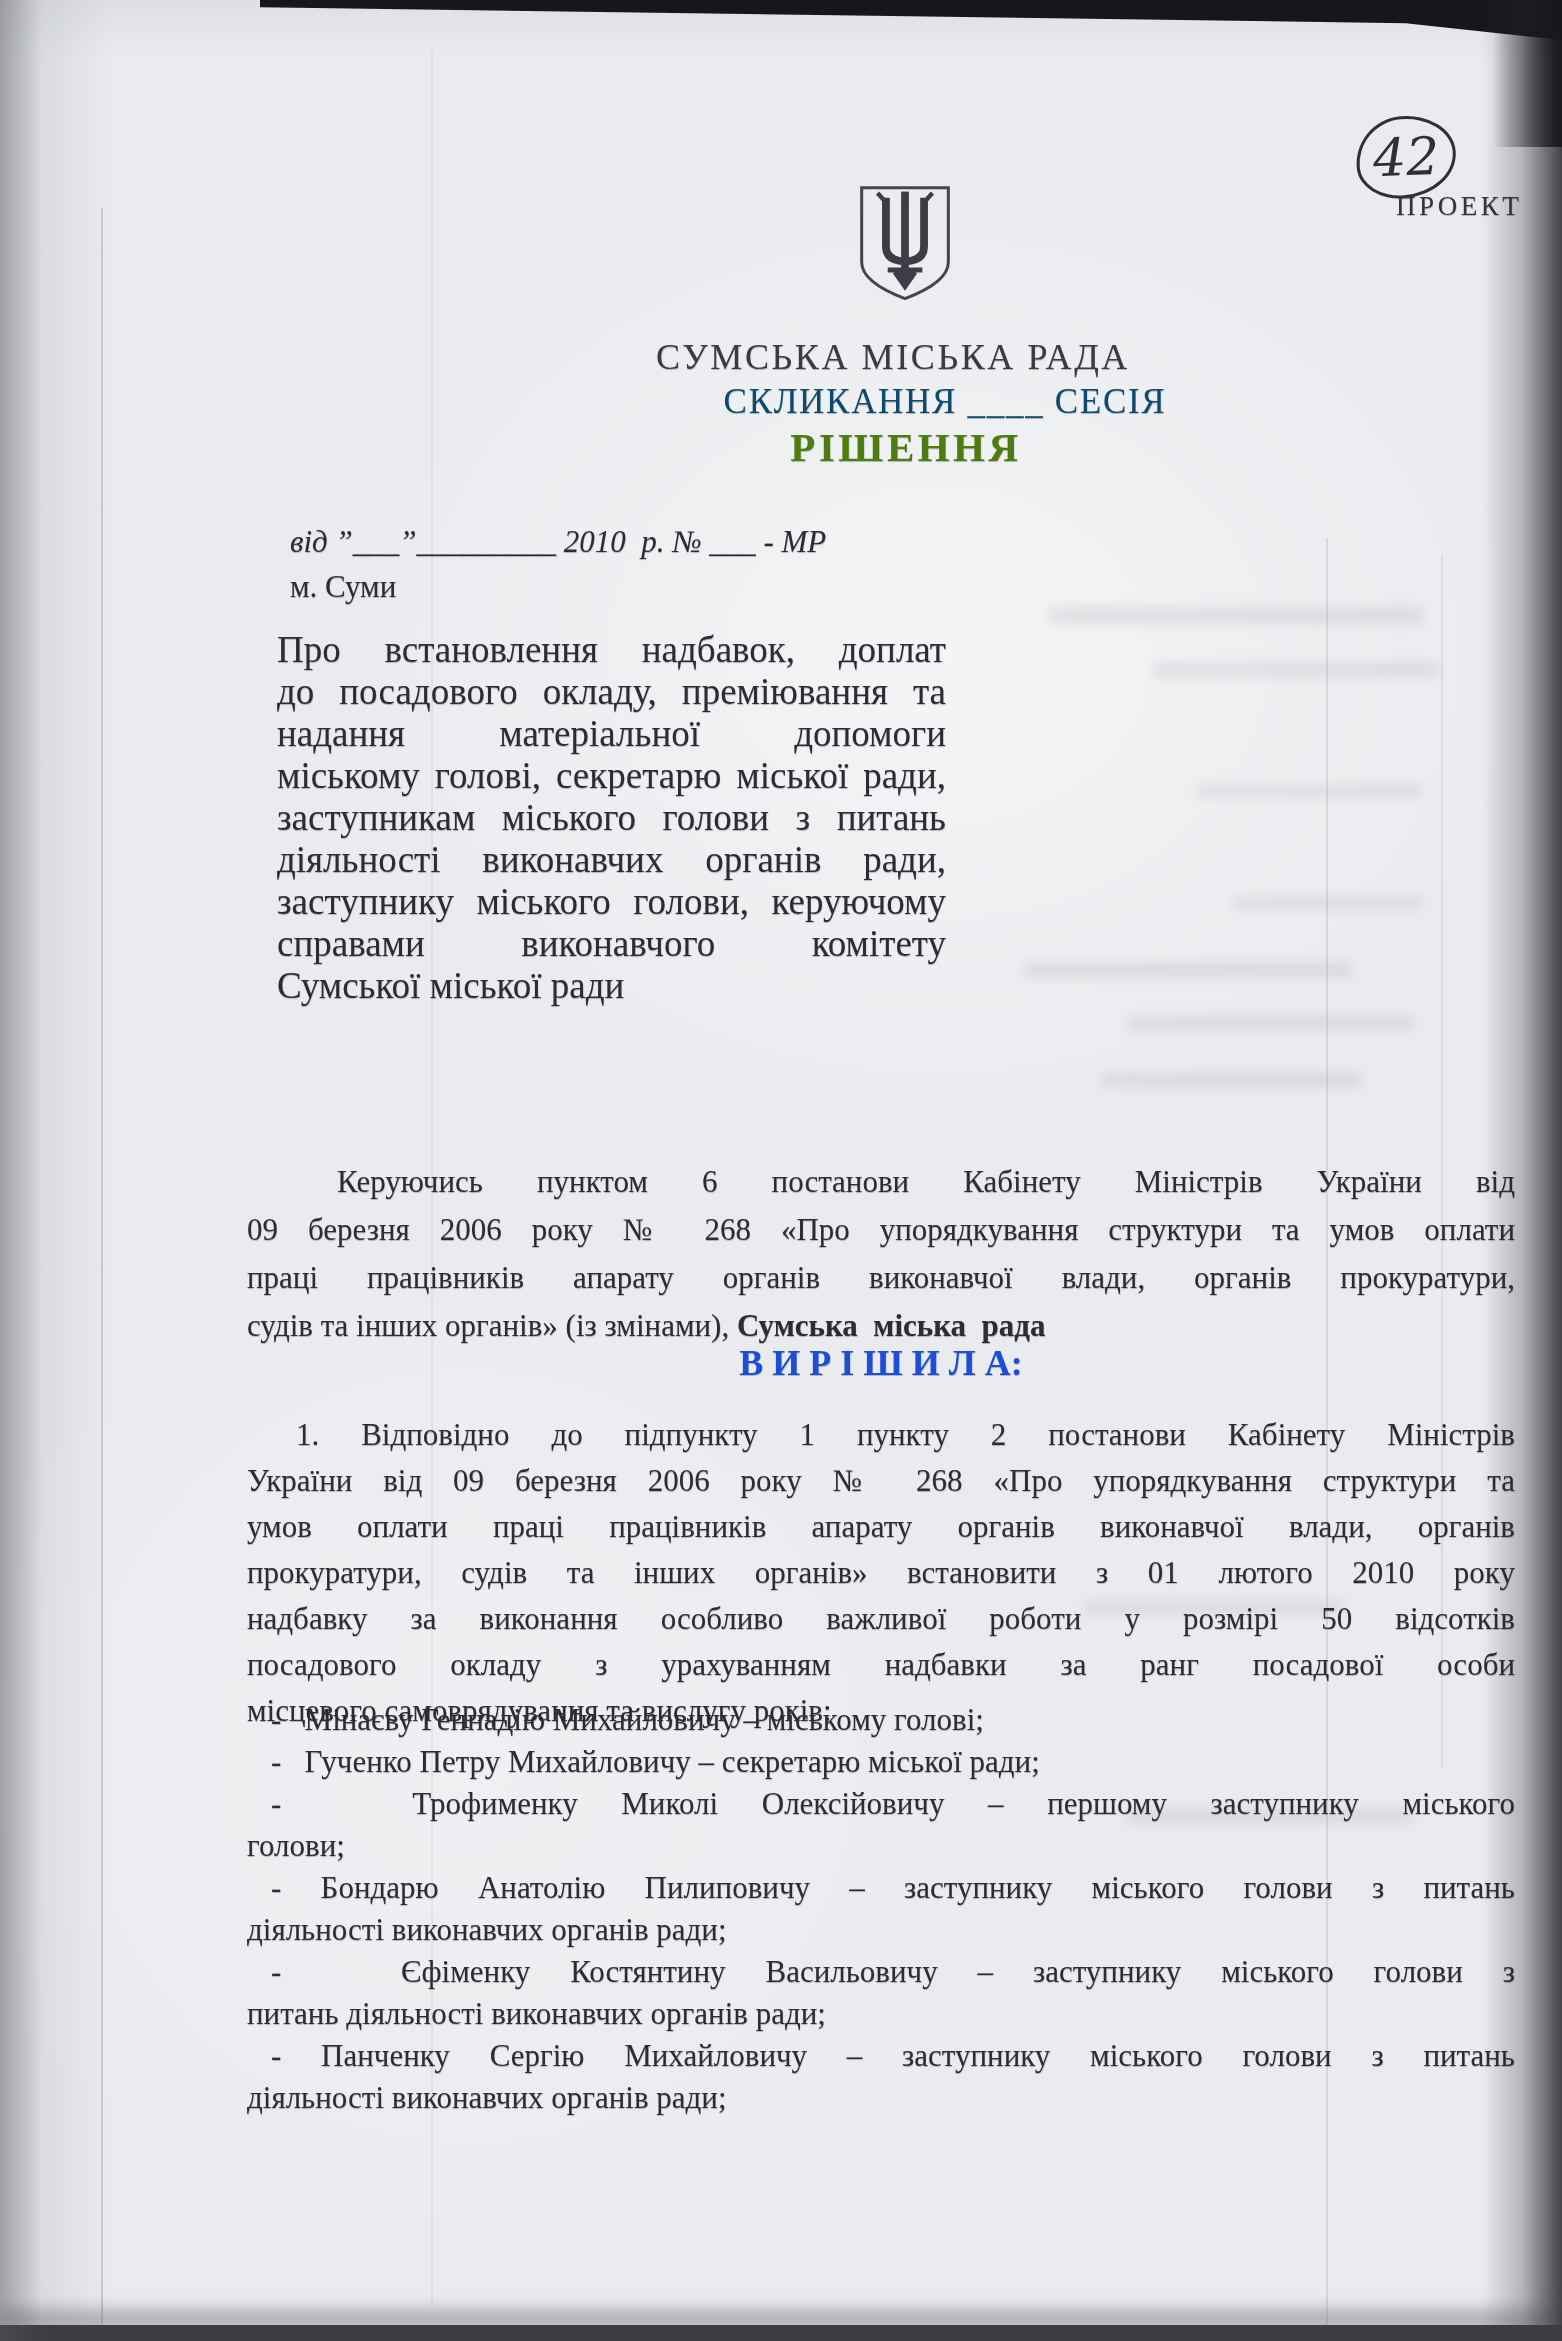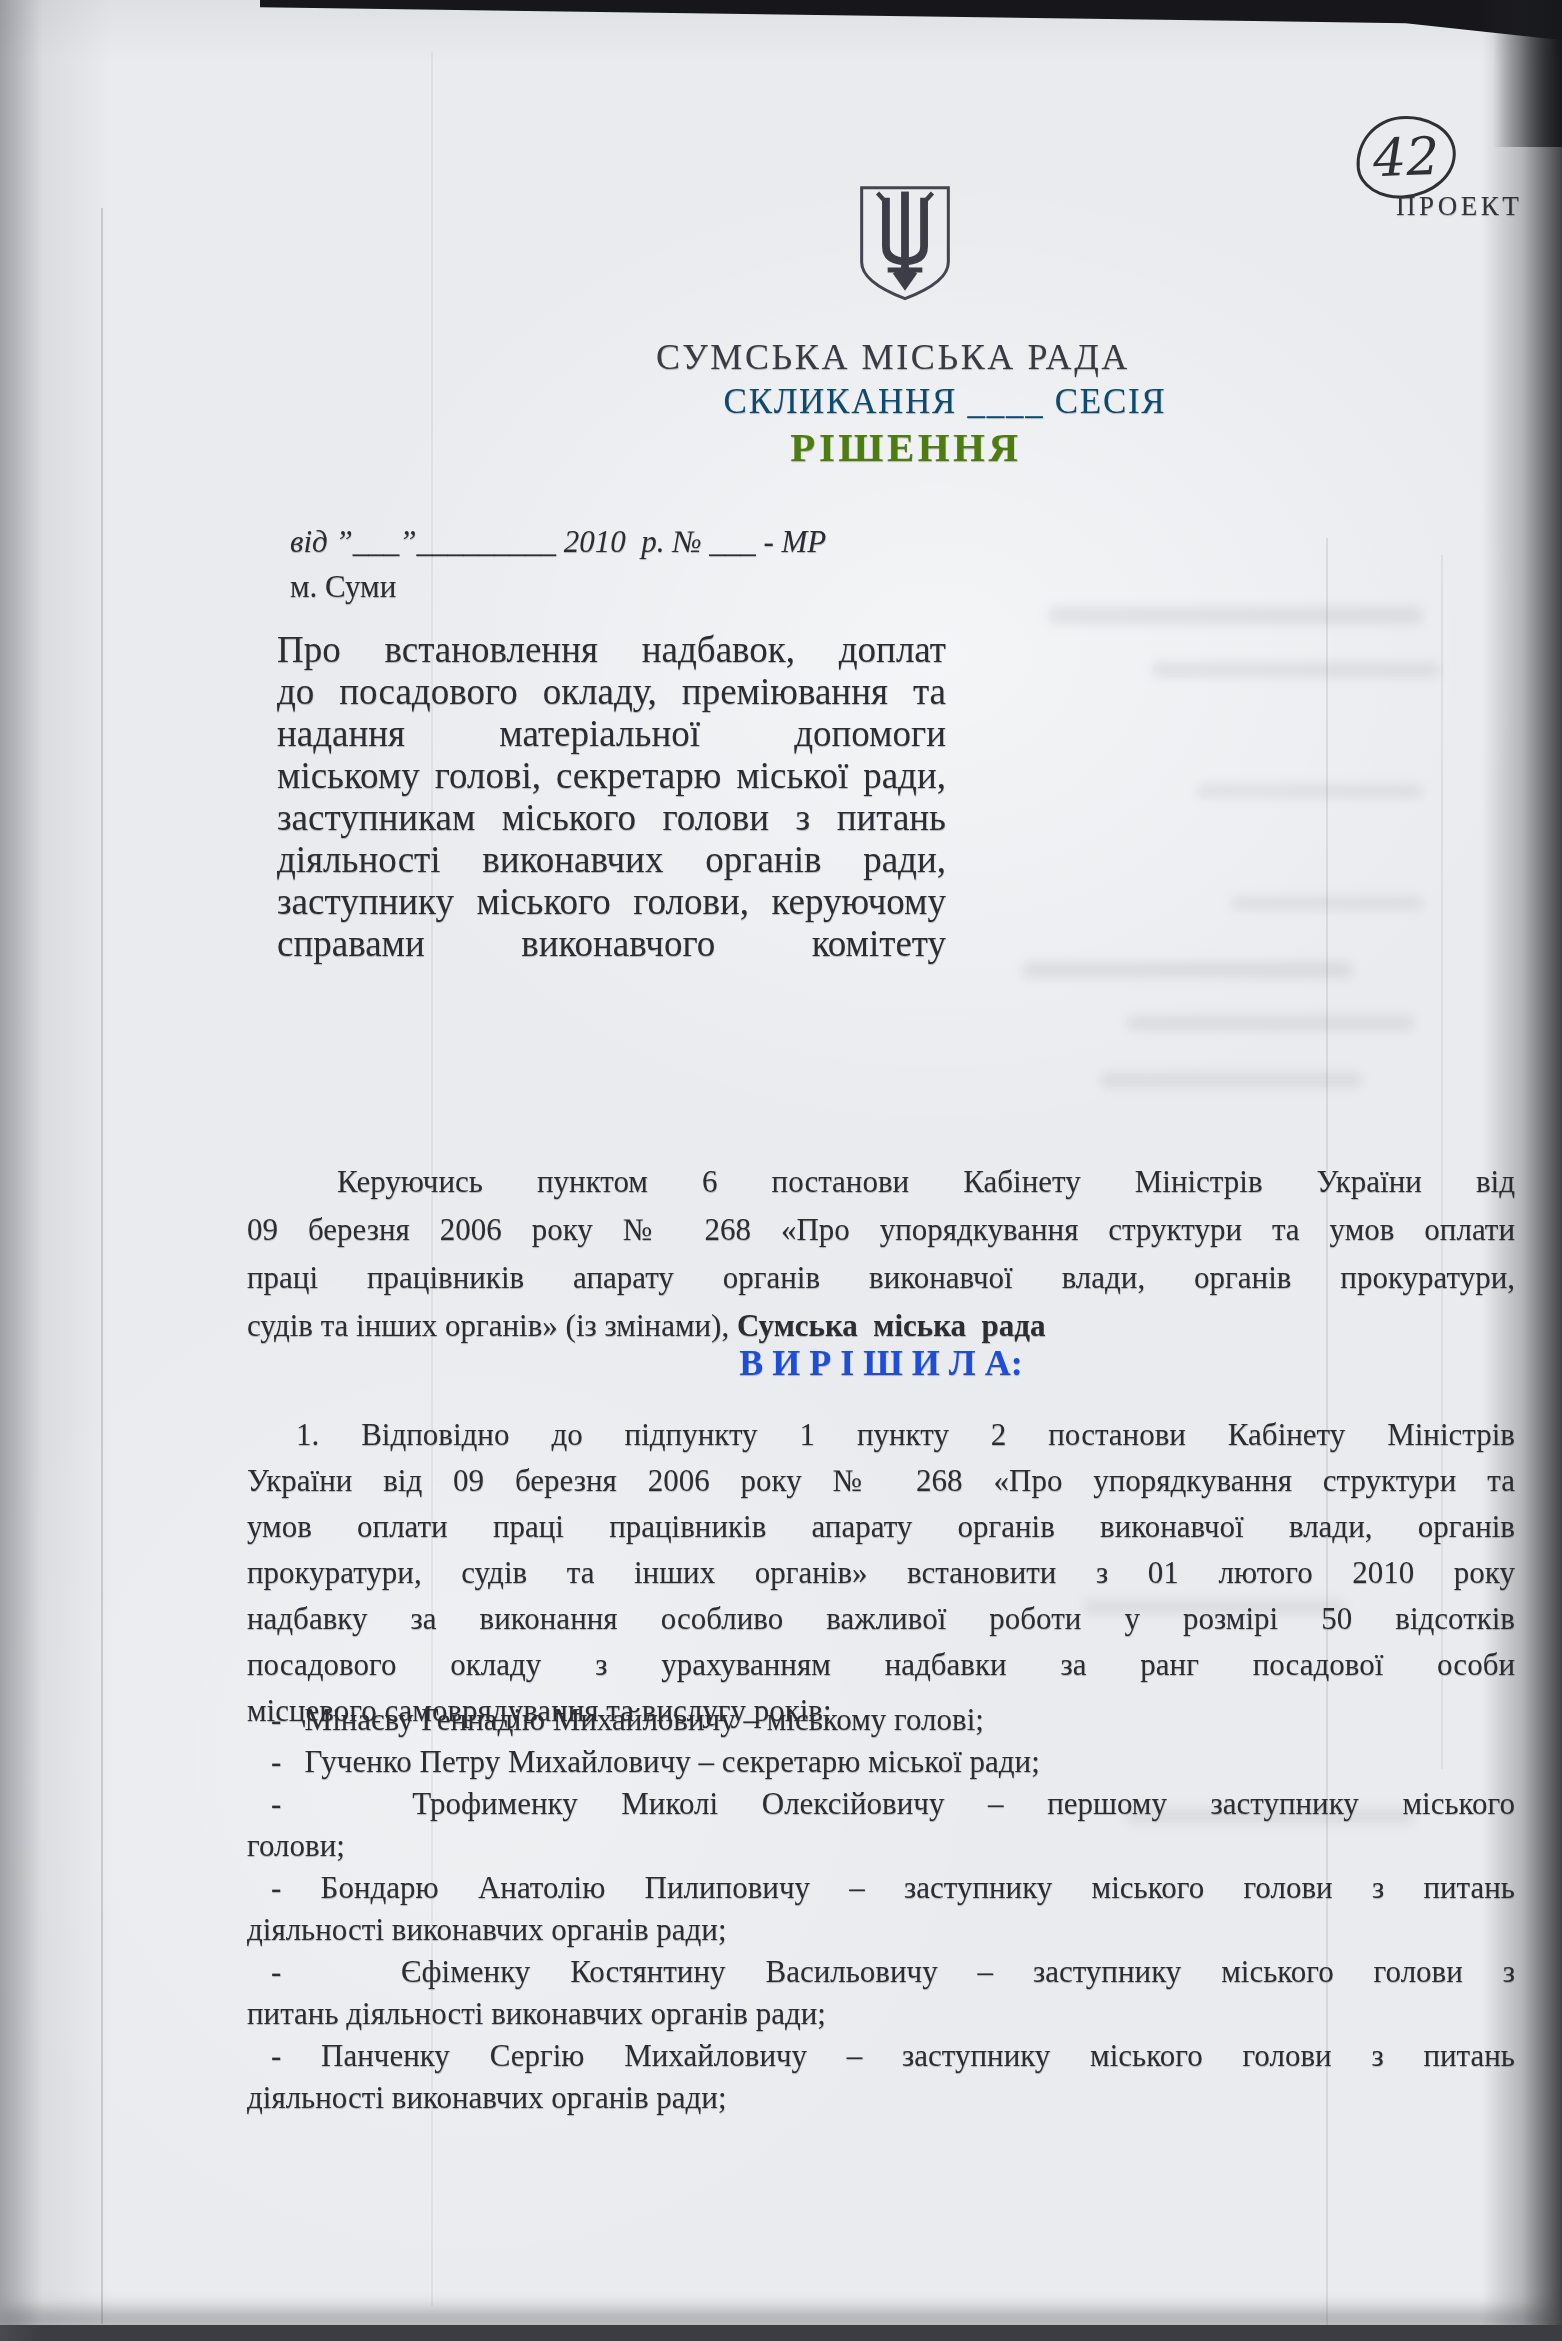--- a/index.html
+++ b/index.html
@@ -126,20 +126,21 @@
 
   <div class="subject txt">
     <div class="ln j">Про встановлення надбавок, доплат</div>
     <div class="ln j">до посадового окладу, преміювання та</div>
     <div class="ln j">надання матеріальної допомоги</div>
     <div class="ln j">міському голові, секретарю міської ради,</div>
     <div class="ln j">заступникам міського голови з питань</div>
     <div class="ln j">діяльності виконавчих органів ради,</div>
     <div class="ln j">заступнику міського голови, керуючому</div>
     <div class="ln j">справами виконавчого комітету</div>
+    <div class="ln">Сумської міської ради</div>
   </div>
 
   <div class="preamble txt">
     <div class="ln j first">Керуючись пунктом 6 постанови Кабінету Міністрів України від</div>
     <div class="ln j">09 березня 2006 року № 268 «Про упорядкування структури та умов оплати</div>
     <div class="ln j">праці працівників апарату органів виконавчої влади, органів прокуратури,</div>
     <div class="ln"><span>судів та інших органів» (із змінами), </span><b>Сумська&nbsp; міська&nbsp; рада</b></div>
   </div>
 
   <div class="resolved txt">В И Р І Ш И Л А:</div>

